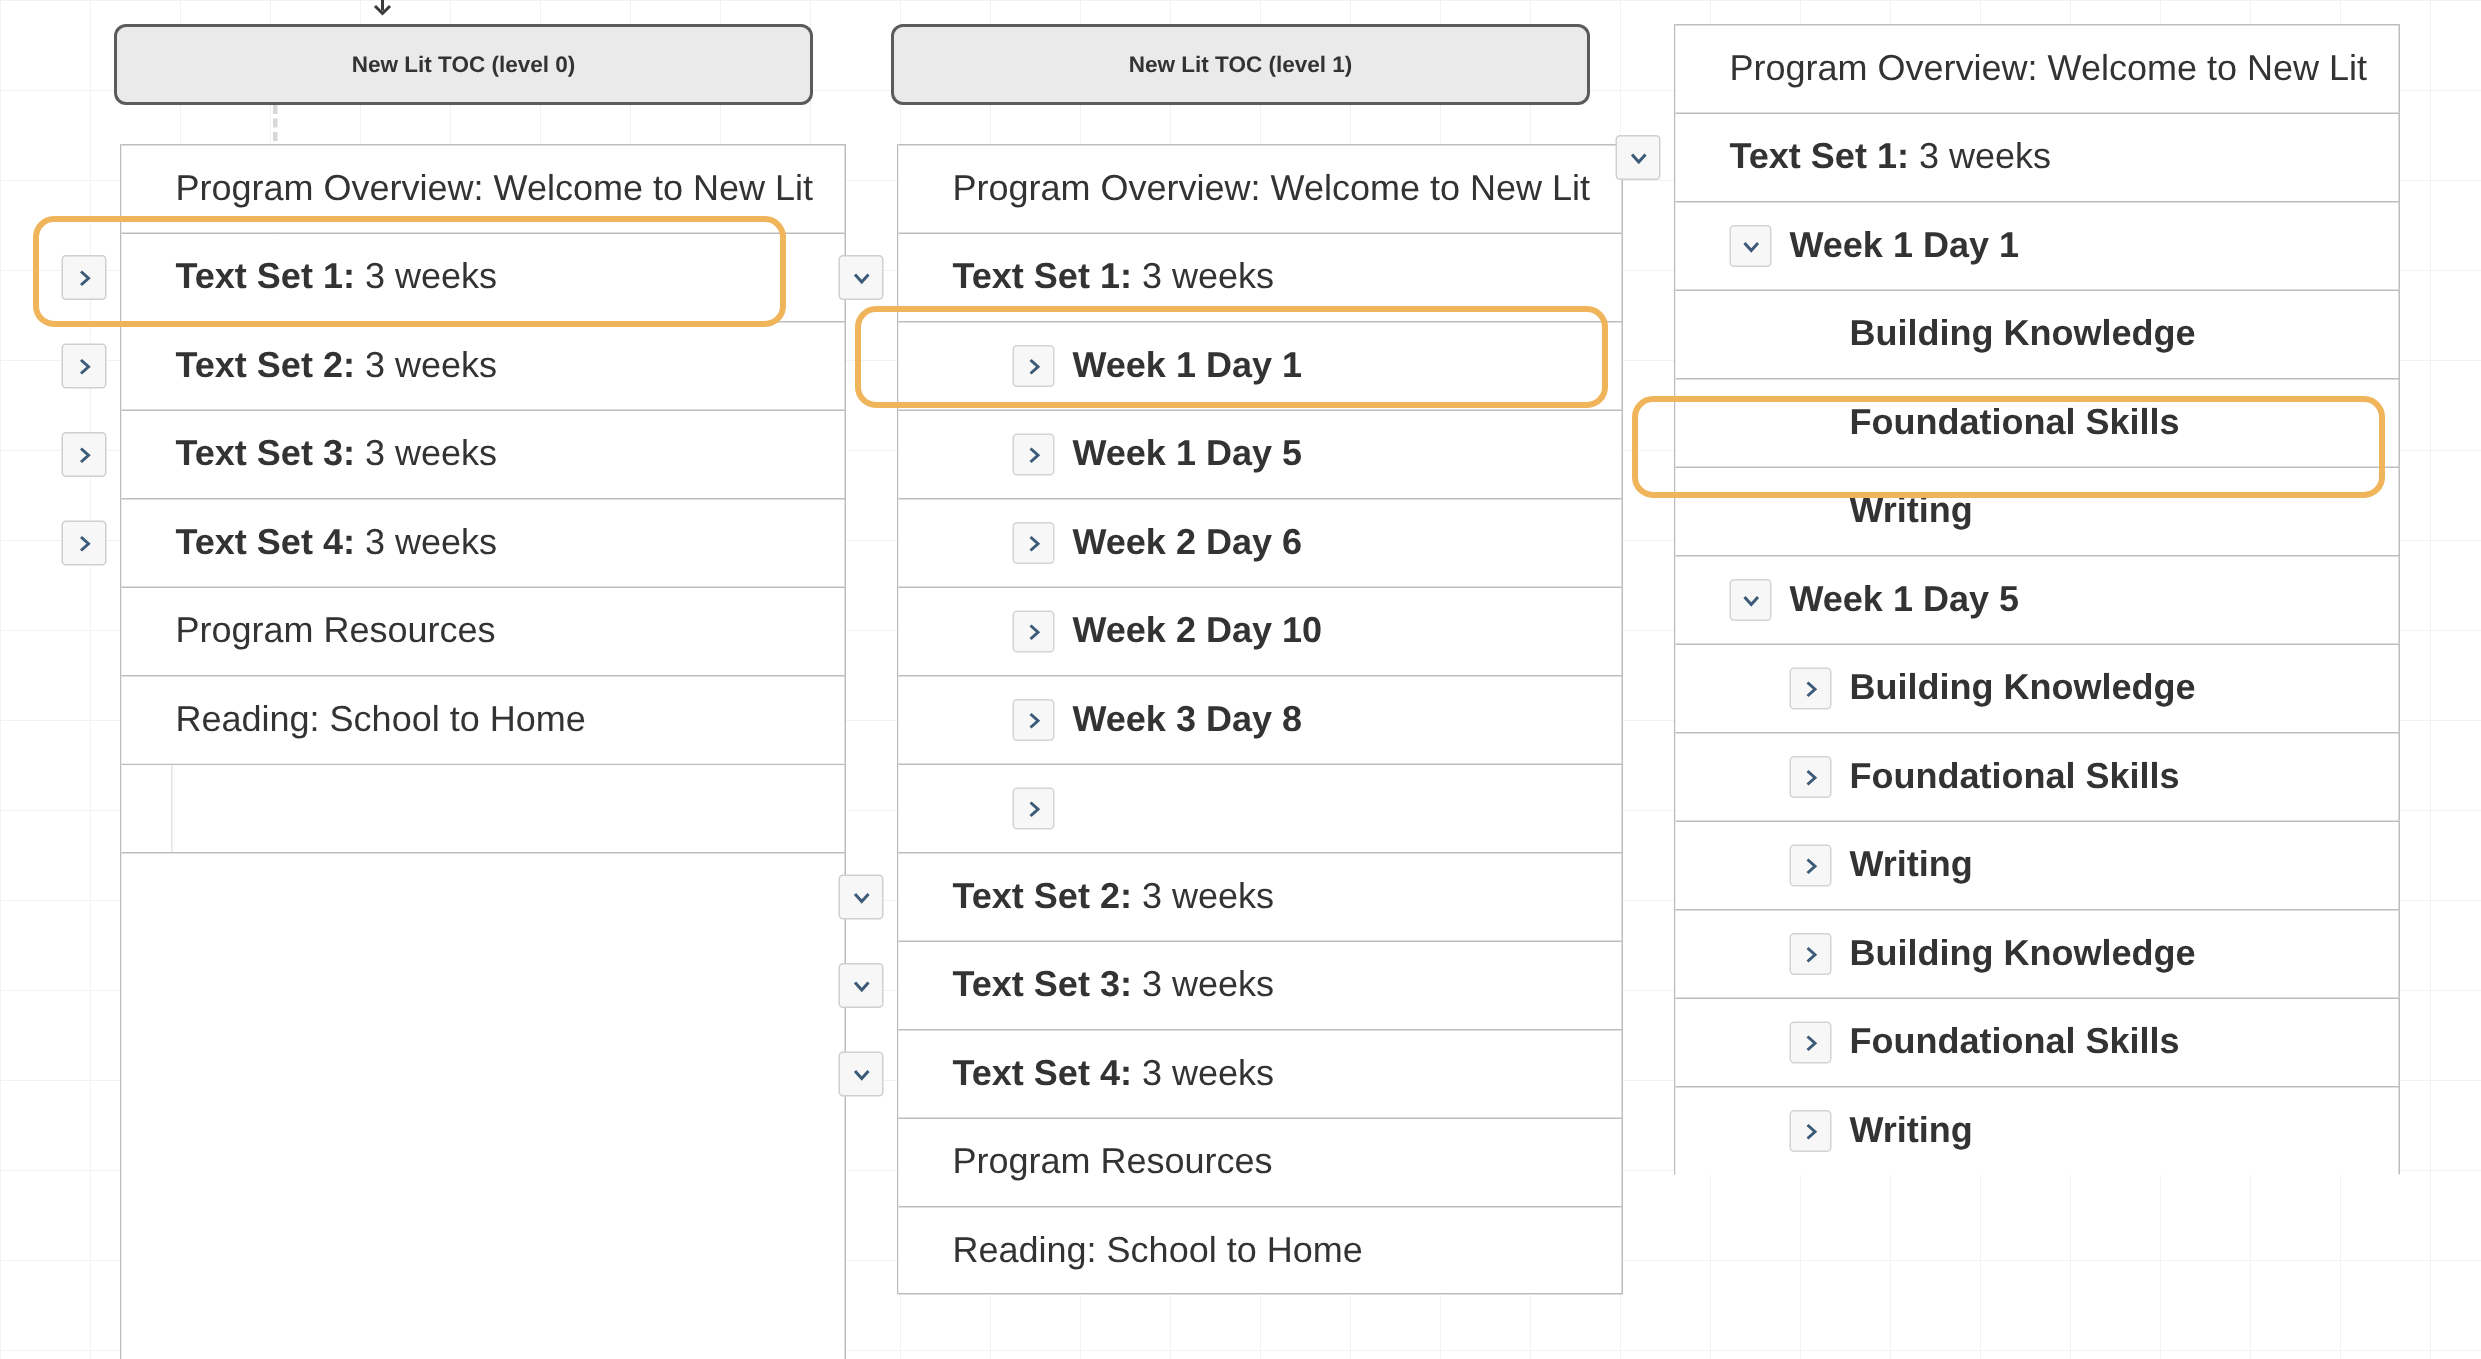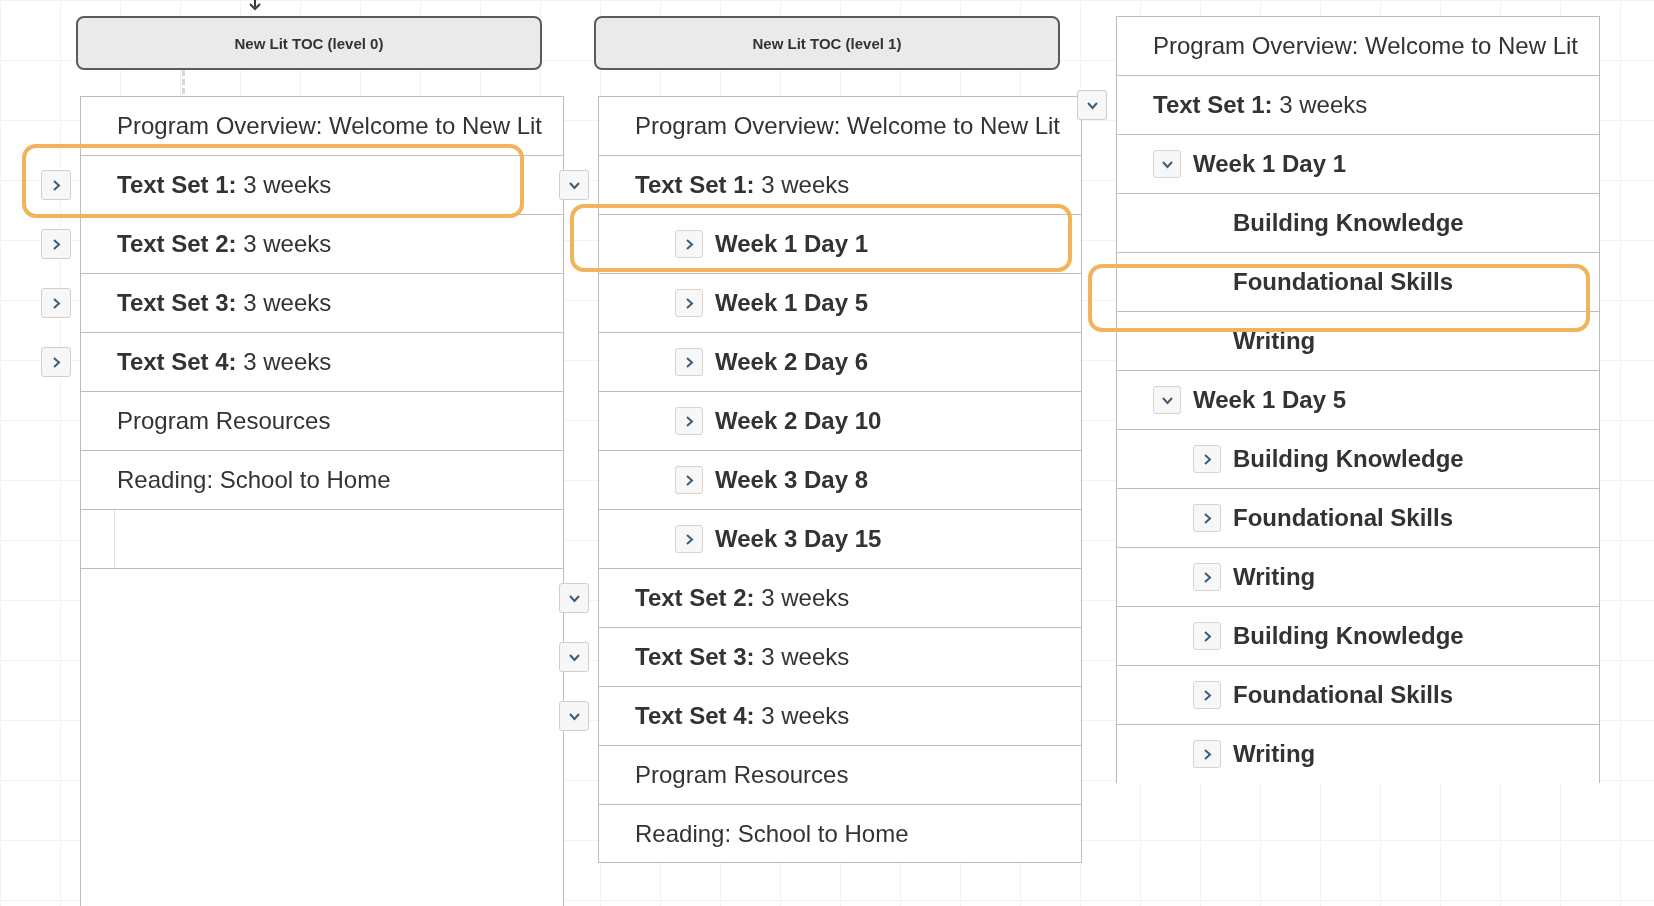--- a/index.html
+++ b/index.html
@@ -311,21 +311,20 @@
         <div class="label-area"><span class="bold">Week 3 Day 8</span></div>
       </div>
 
       <div class="row depth1">
         <div class="indent"></div>
         <div class="toggle-inner">
           <svg class="chev chev-right" viewBox="0 0 11 11">
               <path d="M3 1 L8 5.5 L3 10" stroke="currentColor" stroke-width="2" fill="none"></path>
             </svg>
         </div>
-        <div class="label-area"><span class="bold">Week 3 Day 15</span></div>
       </div>
 
       <div class="row depth0">
         <div class="toggle-outer left-out">
           <svg class="chev chev-down" viewBox="0 0 11 11">
               <path d="M1 3 L5.5 8 L10 3" stroke="currentColor" stroke-width="2" fill="none"></path>
             </svg>
         </div>
         <div class="indent"></div>
         <div class="label-area">

